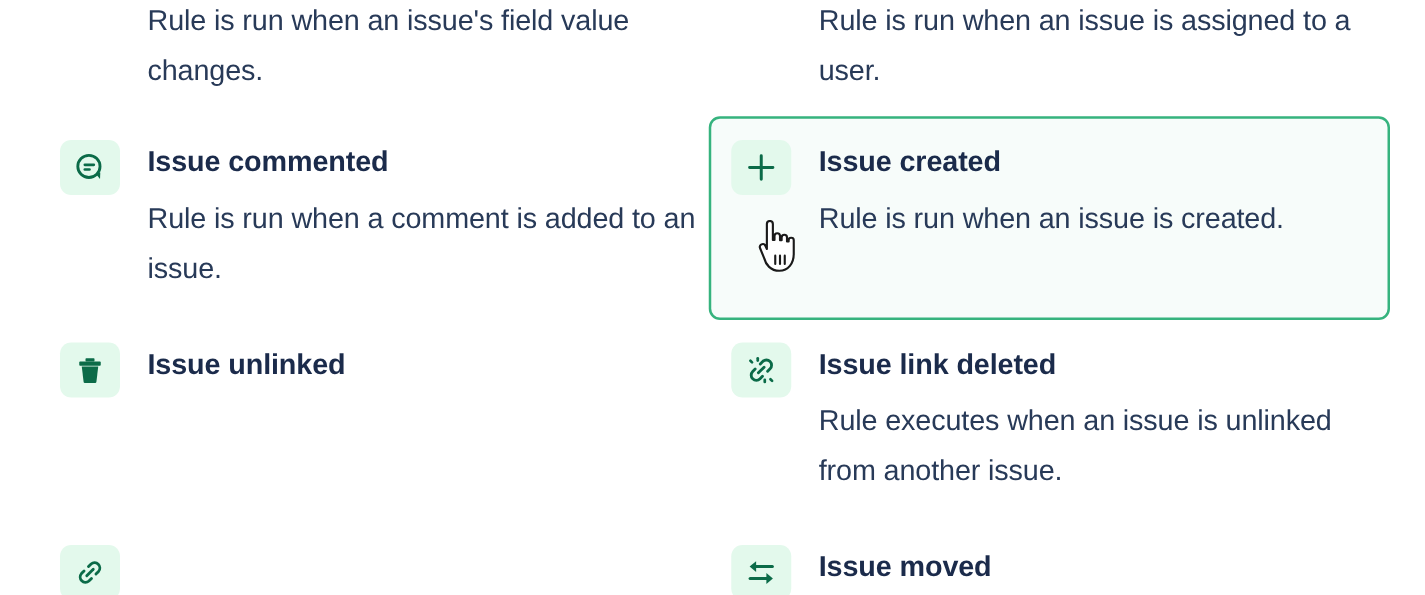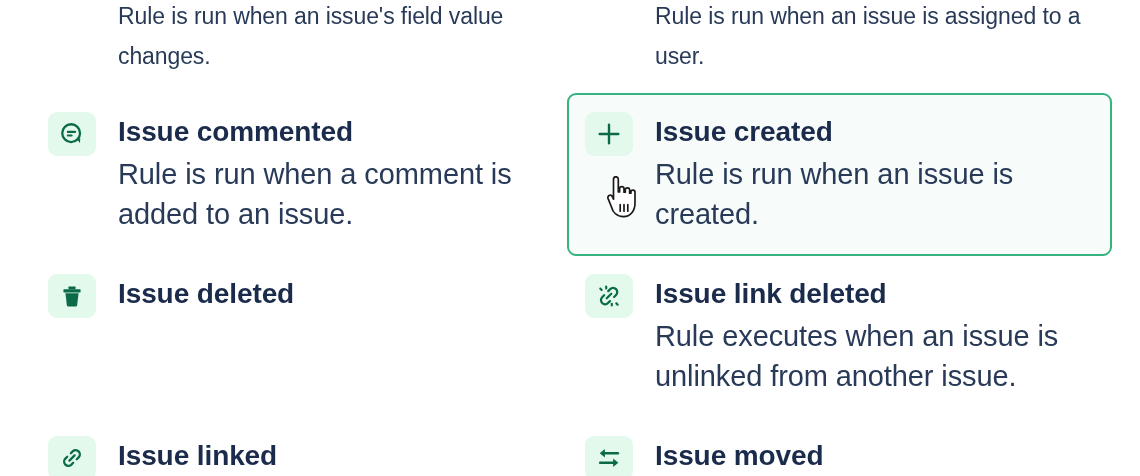--- a/index.html
+++ b/index.html
@@ -47,32 +47,32 @@
     display: flex;
     align-items: center;
     justify-content: center;
   }
   .icon-tile svg { display: block; }
 
   .trig-title {
     position: absolute;
     left: 70px;
     top: 6px;
-    font-size: 28px;
+    font-size: 23px;
     font-weight: bold;
     color: #1b2b4b;
     letter-spacing: -0.1px;
     white-space: nowrap;
   }
   .trig-desc {
     position: absolute;
     left: 70px;
     top: 44px;
     width: 440px;
-    font-size: 29px;
+    font-size: 23px;
     line-height: 40px;
     color: #283a58;
     letter-spacing: -0.1px;
   }
   .trigger.col-right .trig-desc { width: 420px; }
 
   
   .top-desc {
     position: absolute;
     font-size: 23px;
@@ -134,34 +134,33 @@
 
   <div class="trigger col-left" style="top:272px;">
     <div class="trig-head">
       <span class="icon-tile">
         <svg width="24" height="25" viewBox="0 0 24 25">
           <rect x="8.4" y="2.6" width="7.2" height="2.6" rx="0.6" fill="#0b6b48"></rect>
           <rect x="3.4" y="5.2" width="17.2" height="3.3" rx="0.7" fill="#0b6b48"></rect>
           <path d="M5.4 9.2 H18.6 L17.1 21.6 Q17.0 22.4 16.2 22.4 H7.8 Q7.0 22.4 6.9 21.6 Z" fill="#0b6b48"></path>
         </svg>
       </span>
-      <span class="trig-title">Issue deleted</span>
+      <span class="trig-title">Issue unlinked</span>
     </div>
   </div>
 
   <div class="trigger col-left" style="top:434px;">
     <div class="trig-head">
       <span class="icon-tile">
         <svg width="26" height="26" viewBox="0 0 24 24">
           <path d="M9.6 14.4 L14.4 9.6" stroke="#0b6b48" stroke-width="2.1" stroke-linecap="round" fill="none"></path>
           <path d="M13.1 16.4 L11.2 18.3 A3.9 3.9 0 0 1 5.7 12.8 L7.6 10.9" stroke="#0b6b48" stroke-width="2.1" stroke-linecap="round" fill="none"></path>
           <path d="M10.9 7.6 L12.8 5.7 A3.9 3.9 0 0 1 18.3 11.2 L16.4 13.1" stroke="#0b6b48" stroke-width="2.1" stroke-linecap="round" fill="none"></path>
         </svg>
       </span>
-      <span class="trig-title">Issue linked</span>
     </div>
   </div>
 
   <div class="trigger col-right" style="top:272px;">
     <div class="trig-head">
       <span class="icon-tile">
         <svg width="26" height="26" viewBox="0 0 24 24">
           <path d="M9.9 14.1 L14.1 9.9" stroke="#0b6b48" stroke-width="2.1" stroke-linecap="round" fill="none"></path>
           <path d="M12.9 16.7 L11.1 18.5 A3.8 3.8 0 0 1 5.7 13.1 L7.5 11.3" stroke="#0b6b48" stroke-width="2.1" stroke-linecap="round" fill="none"></path>
           <path d="M11.3 7.5 L13.1 5.7 A3.8 3.8 0 0 1 18.5 11.1 L16.7 12.9" stroke="#0b6b48" stroke-width="2.1" stroke-linecap="round" fill="none"></path>

